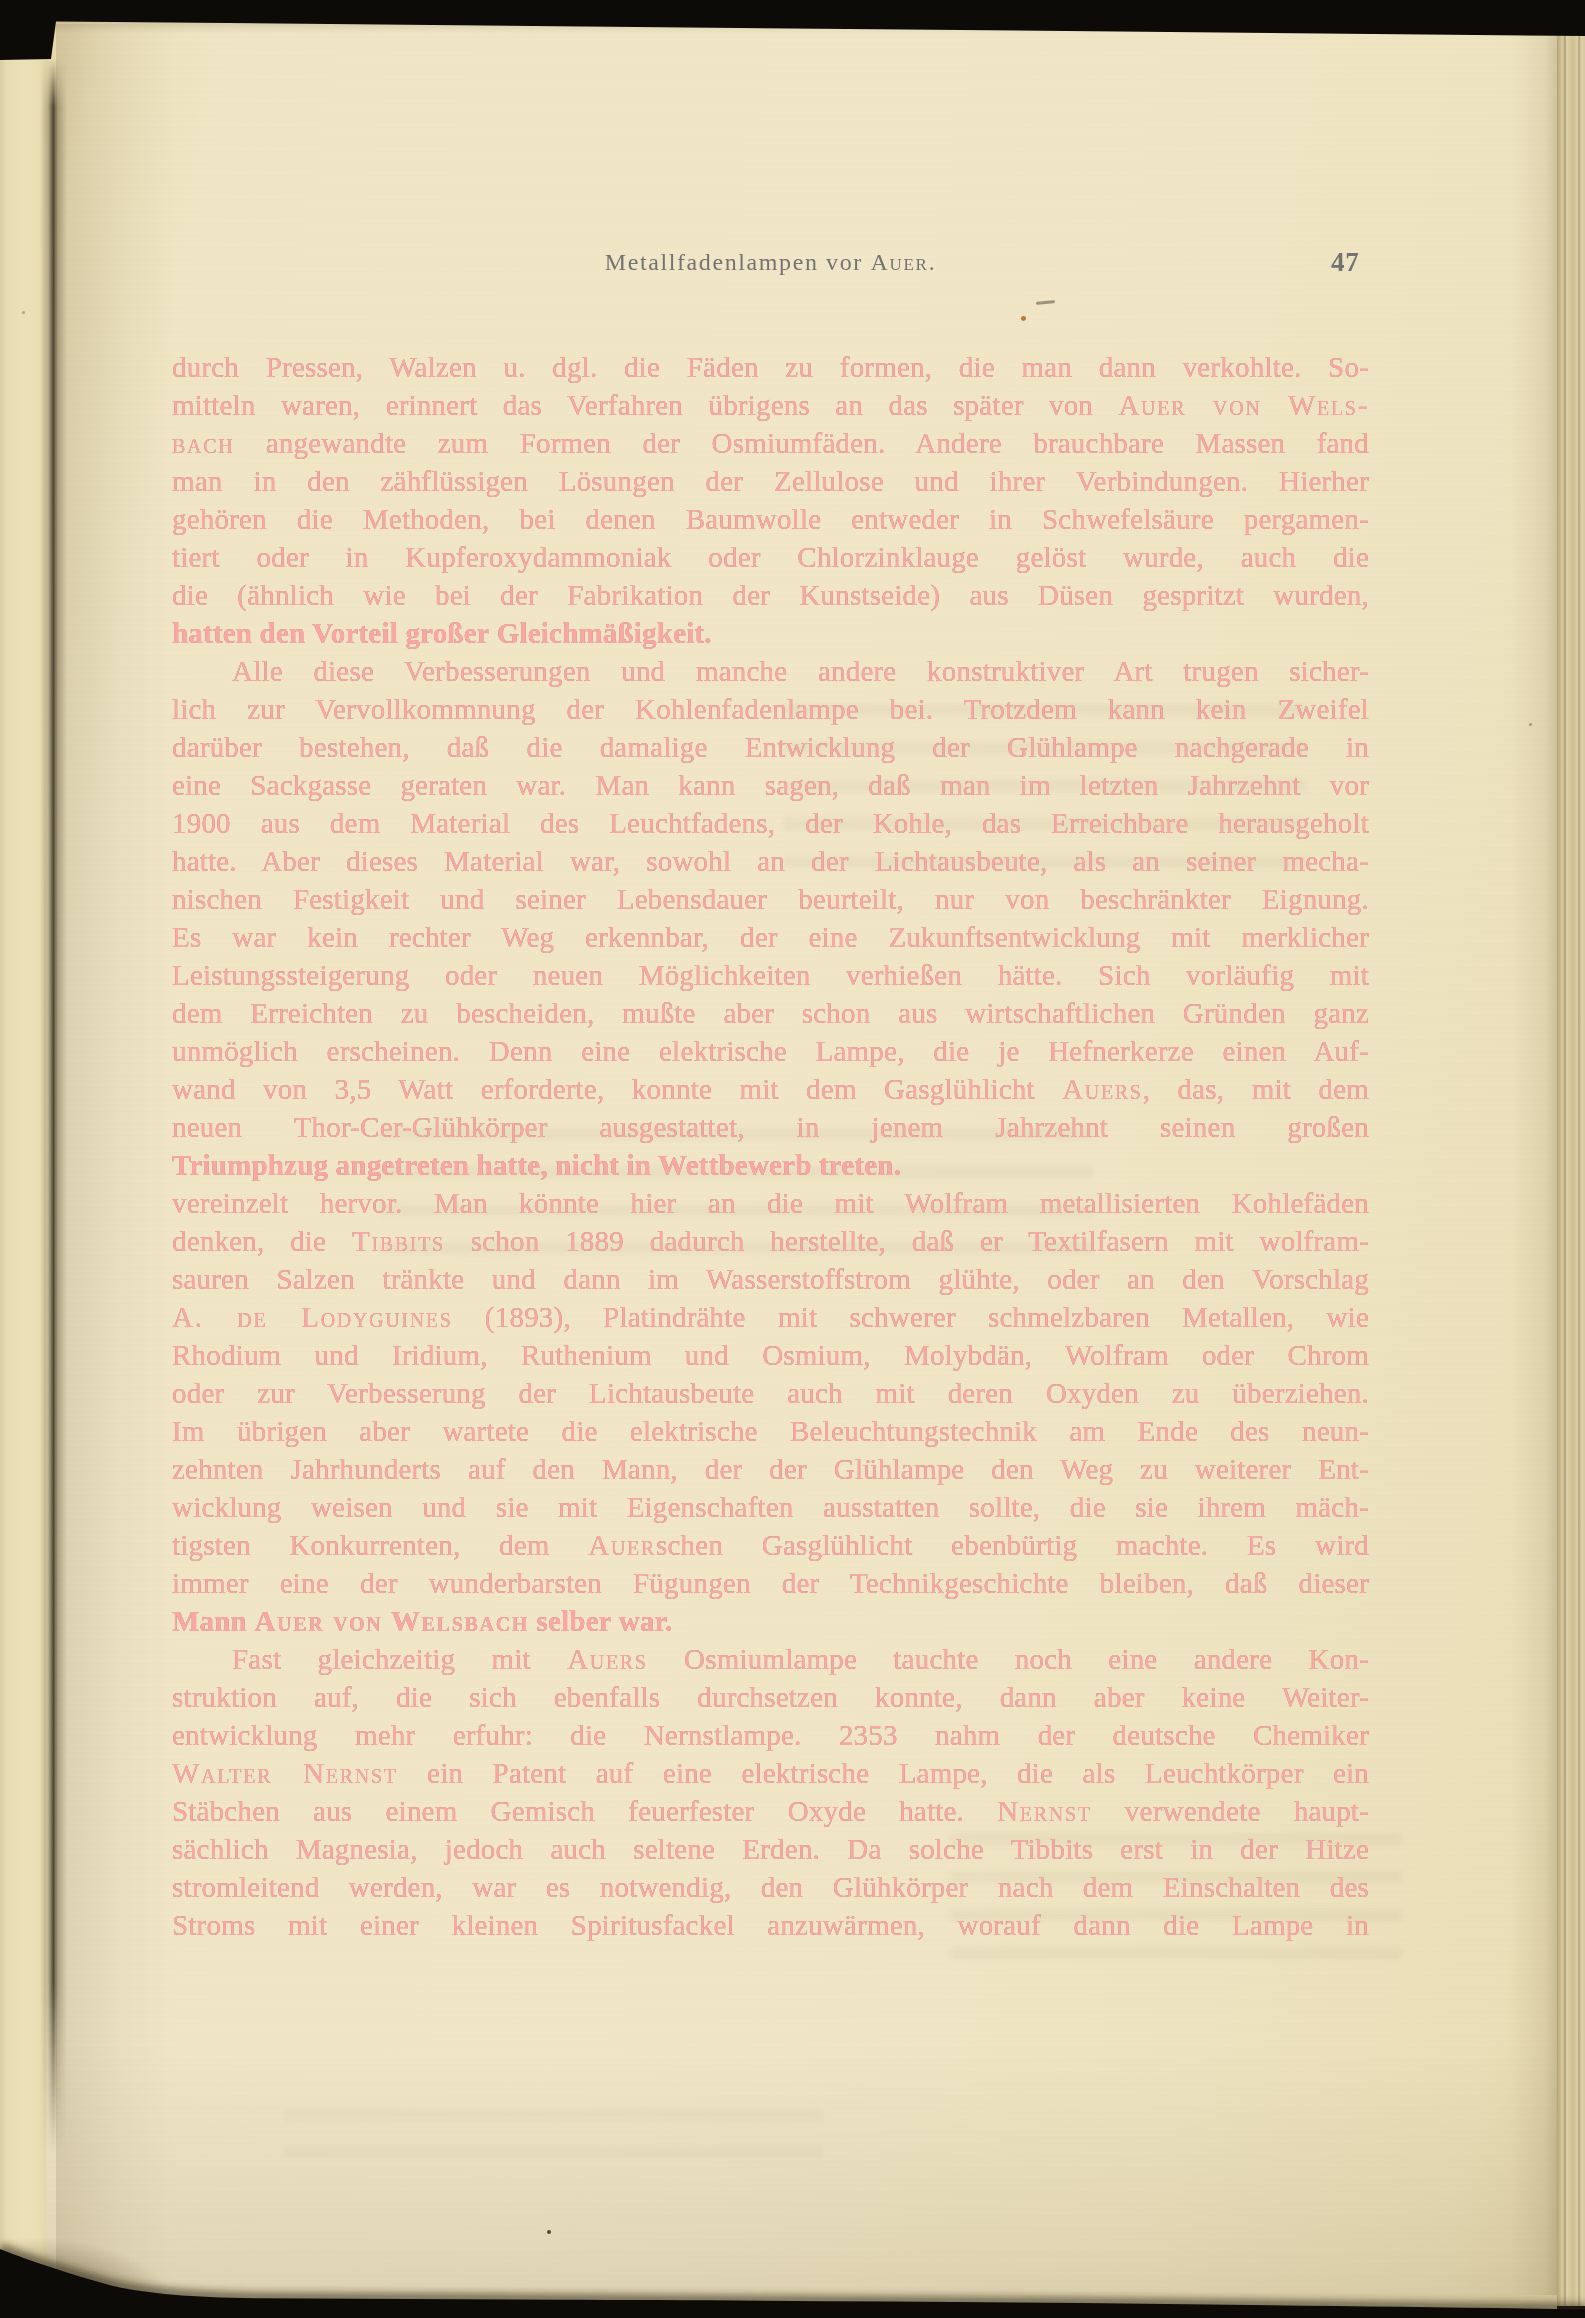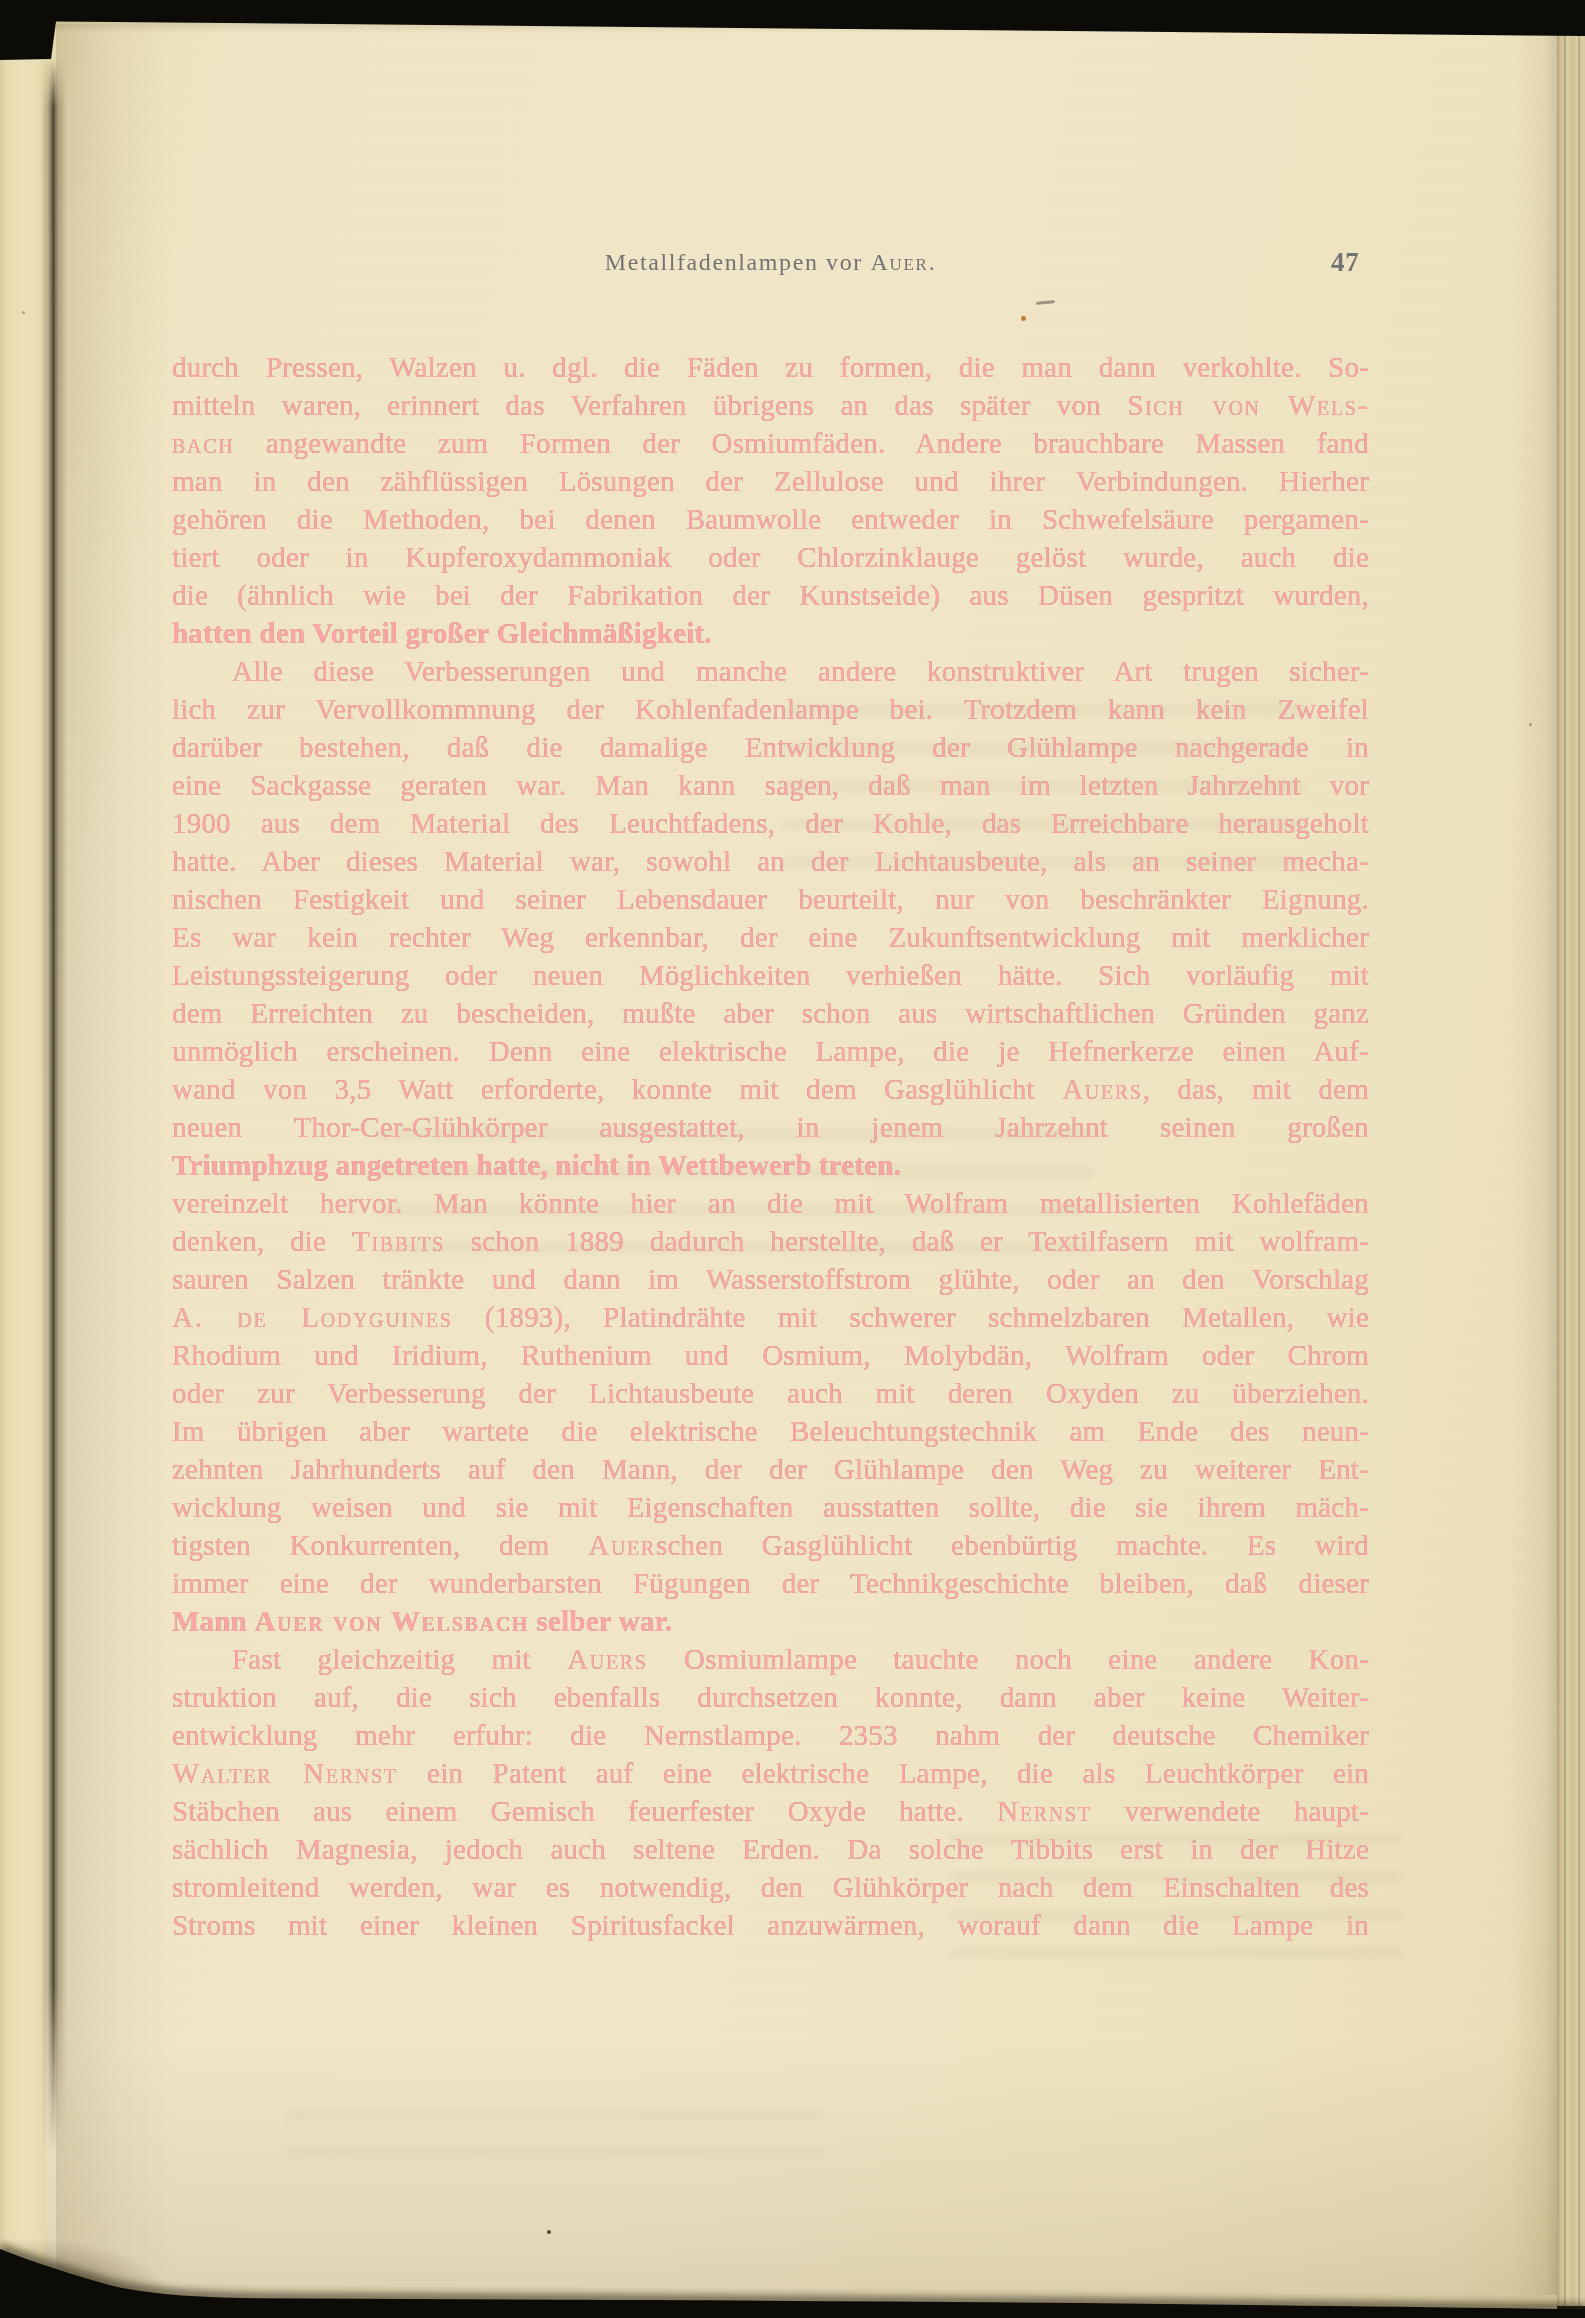--- a/index.html
+++ b/index.html
@@ -140,21 +140,21 @@
 
   <div class="stack"></div>
 
   <div class="header">
     <div class="running-title"><span>Metallfadenlampen vor </span><span class="sc">Auer</span><span>.</span></div>
     <div class="page-number">47</div>
   </div>
 
   <div class="textblock">
       <div class="line"><span>durch Pressen, Walzen u. dgl. die Fäden zu formen, die man dann verkohlte. So-</span></div>
-      <div class="line"><span>mitteln waren, erinnert das Verfahren übrigens an das später von </span><span class="sc">Sich von Wels-</span></div>
+      <div class="line"><span>mitteln waren, erinnert das Verfahren übrigens an das später von </span><span class="sc">Auer von Wels-</span></div>
       <div class="line"><span class="sc">bach</span><span> angewandte zum Formen der Osmiumfäden. Andere brauchbare Massen fand</span></div>
       <div class="line"><span>man in den zähflüssigen Lösungen der Zellulose und ihrer Verbindungen. Hierher</span></div>
       <div class="line"><span>gehören die Methoden, bei denen Baumwolle entweder in Schwefelsäure pergamen-</span></div>
       <div class="line"><span>tiert oder in Kupferoxydammoniak oder Chlorzinklauge gelöst wurde, auch die</span></div>
       <div class="line"><span>die (ähnlich wie bei der Fabrikation der Kunstseide) aus Düsen gespritzt wurden,</span></div>
       <div class="line endline"><span>hatten den Vorteil großer Gleichmäßigkeit.</span></div>
       <div class="line indent"><span>Alle diese Verbesserungen und manche andere konstruktiver Art trugen sicher-</span></div>
       <div class="line"><span>lich zur Vervollkommnung der Kohlenfadenlampe bei. Trotzdem kann kein Zweifel</span></div>
       <div class="line"><span>darüber bestehen, daß die damalige Entwicklung der Glühlampe nachgerade in</span></div>
       <div class="line"><span>eine Sackgasse geraten war. Man kann sagen, daß man im letzten Jahrzehnt vor</span></div>

